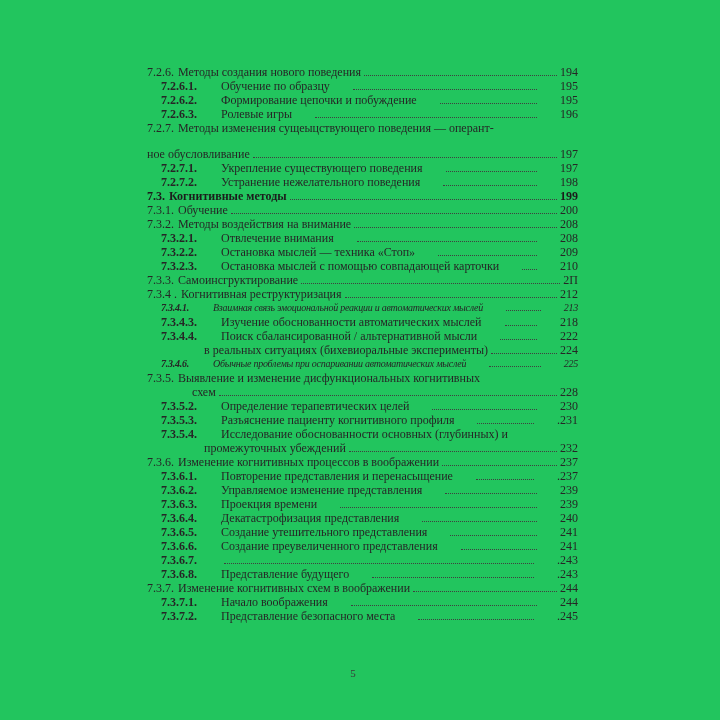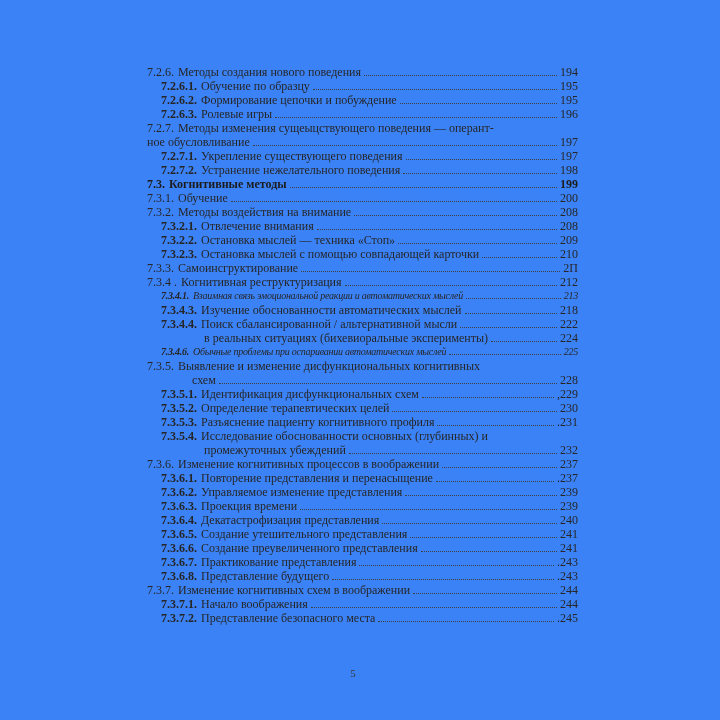--- a/index.html
+++ b/index.html
@@ -2,31 +2,31 @@
 <html><head>
 <meta charset="utf-8">
 <style>
   html,body{margin:0;padding:0;}
   body{
     width:720px;height:720px;position:relative;overflow:hidden;
     background:#ffffff;
     font-family:"Liberation Serif","DejaVu Serif",serif;
     color:#262626;
   }
-  .page{position:absolute;inset:0;background:#3b82f6;}
+  .page{position:absolute;inset:0;background:#22c55e;}
   .toc{
     position:absolute;left:147px;top:65px;width:431px;
     font-size:12px;line-height:14px;
   }
   .row{
     display:flex;align-items:baseline;white-space:nowrap;height:14px;
   }
   .lv-a{padding-left:0;}
-  .lv-b{padding-left:14px;}
-  .lv-c1{padding-left:0;}
+  .lv-b{padding-left:14px;gap:20px;}
+  .lv-c1{padding-left:0;margin-top:12px;}
   .lv-c2{padding-left:45px;}
   .lv-c3{padding-left:57px;}
   .num{margin-right:4px;flex:0 0 auto;}
   .lv-b .num{font-weight:700;}
   .bold{font-weight:700;color:#1c1c1c;}
   .txt{flex:0 1 auto;overflow:hidden;}
   .tight{font-size:10px;letter-spacing:-0.25px;font-style:italic;}
   .leader{
     flex:1 1 auto;min-width:5px;height:0;
     margin:0 3px;
@@ -168,26 +168,20 @@
       <div class="row lv-a">
         <span class="num">7.3.5.</span>
         <span class="txt">Выявление и изменение дисфункциональных когнитивных</span>
       </div>
       <div class="row lv-c2">
         <span class="txt">схем</span>
         <span class="leader"></span>
         <span class="pg">228</span>
       </div>
       <div class="row lv-b">
-        <span class="num">7.3.5.1.</span>
-        <span class="txt">Идентификация дисфункциональных схем</span>
-        <span class="leader"></span>
-        <span class="pg">,229</span>
-      </div>
-      <div class="row lv-b">
         <span class="num">7.3.5.2.</span>
         <span class="txt">Определение терапевтических целей</span>
         <span class="leader"></span>
         <span class="pg">230</span>
       </div>
       <div class="row lv-b">
         <span class="num">7.3.5.3.</span>
         <span class="txt">Разъяснение пациенту когнитивного профиля</span>
         <span class="leader"></span>
         <span class="pg">.231</span>
@@ -238,21 +232,20 @@
         <span class="pg">241</span>
       </div>
       <div class="row lv-b">
         <span class="num">7.3.6.6.</span>
         <span class="txt">Создание преувеличенного представления</span>
         <span class="leader"></span>
         <span class="pg">241</span>
       </div>
       <div class="row lv-b">
         <span class="num">7.3.6.7.</span>
-        <span class="txt">Практикование представления</span>
         <span class="leader"></span>
         <span class="pg">.243</span>
       </div>
       <div class="row lv-b">
         <span class="num">7.3.6.8.</span>
         <span class="txt">Представление будущего</span>
         <span class="leader"></span>
         <span class="pg">.243</span>
       </div>
       <div class="row lv-a">

